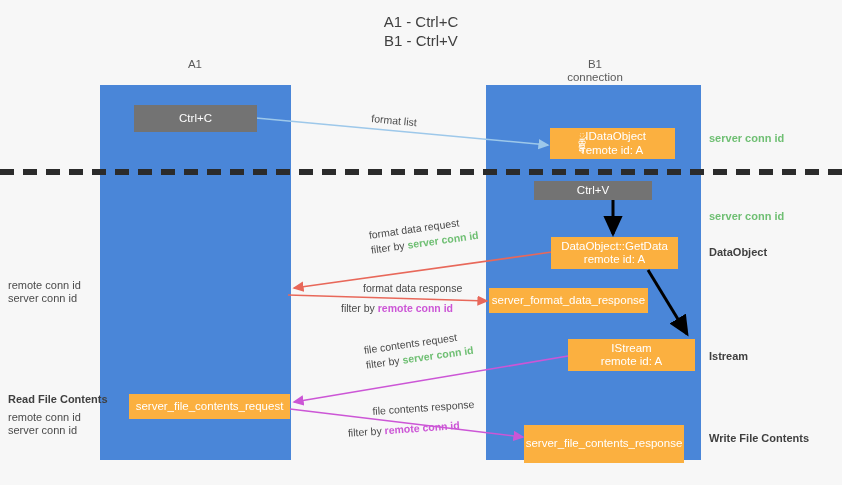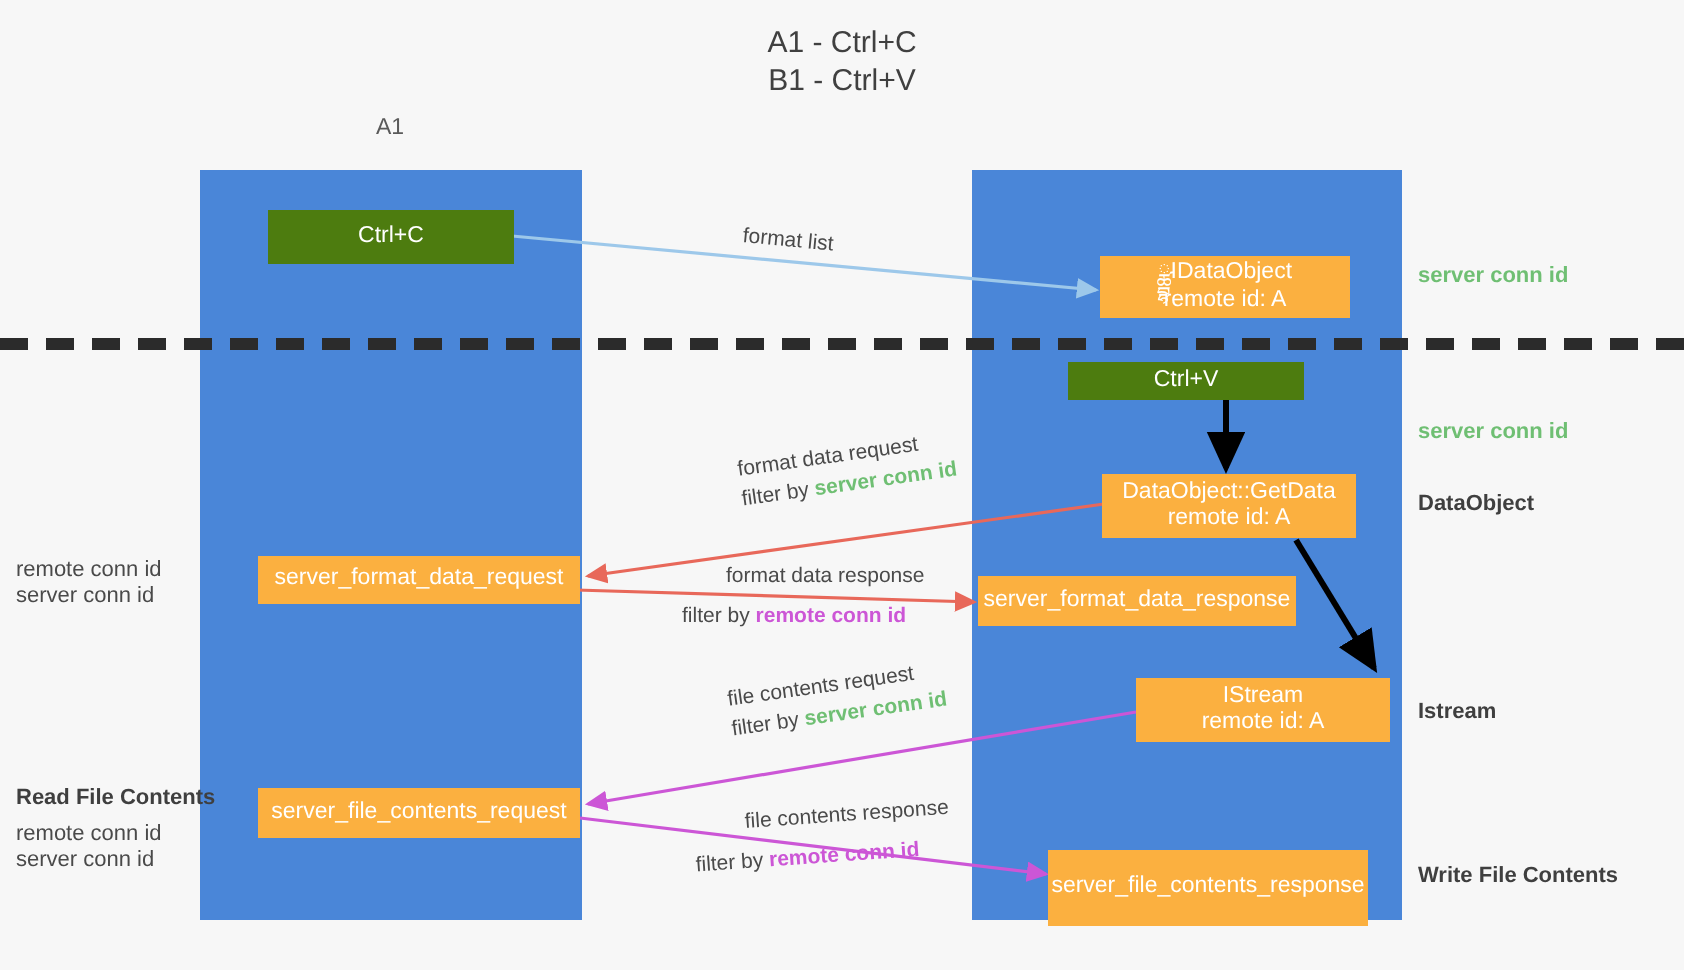--- a/index.html
+++ b/index.html
@@ -24,21 +24,21 @@
     color:#5a5a5a;line-height:13px;
   }
 
   .lane{position:absolute;background:#4a86d8;}
 
   .box{
     position:absolute;display:flex;align-items:center;justify-content:center;
     flex-direction:column;color:#ffffff;text-align:center;
     font-size:11.5px;line-height:13.5px;box-sizing:border-box;
   }
-  .box.green{background:#4d7c0f;}
+  .box.green{background:#737373;}
   .box.orange{background:#fbb040;}
 
   .note{position:absolute;font-size:11px;line-height:13px;color:#4a4a4a;}
   .note.green{color:#6fbf73;font-weight:bold;}
   .note.dark{color:#3f3f3f;font-weight:bold;}
 
   .edgelbl{position:absolute;font-size:10.5px;color:#4a4a4a;white-space:nowrap;}
   .edgelbl .g{color:#6fbf73;font-weight:bold;}
   .edgelbl .m{color:#cc56d6;font-weight:bold;}
   .rot{transform-origin:left top;}
@@ -48,20 +48,24 @@
 
 <div id="stage">
 
   <div class="title" style="left:0;top:12px;">
     <div>A1 - Ctrl+C</div>
     <div>B1 - Ctrl+V</div>
   </div>
 
   <div class="colhead" style="left:130px;top:58px;width:130px;">
     <div>A1</div>
+  </div>
+  <div class="colhead" style="left:530px;top:58px;width:130px;">
+    <div>B1</div>
+    <div>connection</div>
   </div>
 
   <div class="lane" style="left:100px;top:85px;width:191px;height:375px;"></div>
   <div class="lane" style="left:486px;top:85px;width:215px;height:375px;"></div>
 
   <svg class="layer" viewBox="0 0 842 485">
     <defs>
       <marker id="ah-blue" markerWidth="7" markerHeight="7" refX="6" refY="3.2" orient="auto">
         <path d="M0,0 L7,3.2 L0,6.4 Z" fill="#9dc8ea"></path>
       </marker>
@@ -109,23 +113,20 @@
   <div class="box orange" style="left:551px;top:237px;width:127px;height:32px;">
     <span>DataObject::GetData</span>
     <span>remote id: A</span>
   </div>
 
   <div class="box orange" style="left:568px;top:339px;width:127px;height:32px;">
     <span>IStream</span>
     <span>remote id: A</span>
   </div>
 
-  <div class="box orange" style="left:129px;top:278px;width:161px;height:24px;">
-    <span>server_format_data_request</span>
-  </div>
 
   <div class="box orange" style="left:489px;top:288px;width:159px;height:25px;">
     <span>server_format_data_response</span>
   </div>
 
   <div class="box orange" style="left:129px;top:394px;width:161px;height:25px;">
     <span>server_file_contents_request</span>
   </div>
 
   <div class="box orange" style="left:524px;top:425px;width:160px;height:38px;">

